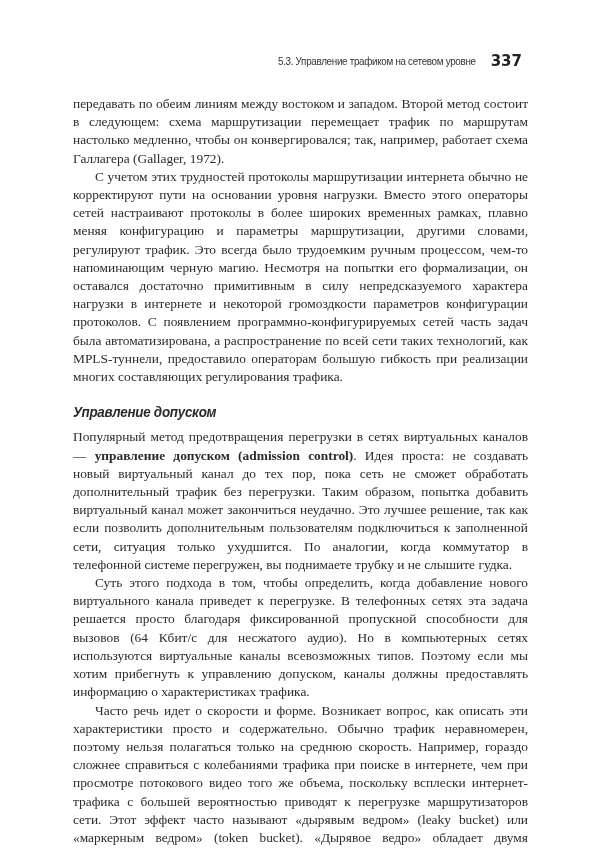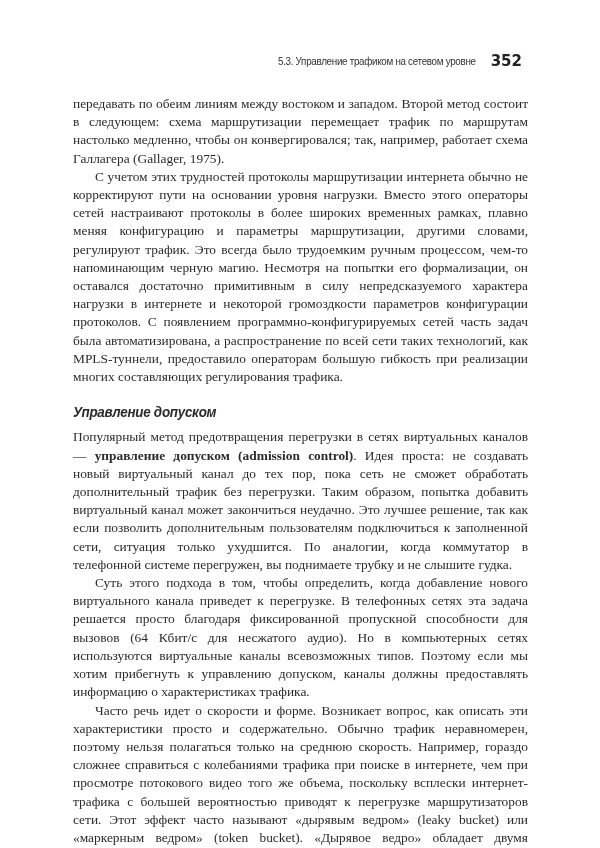--- a/index.html
+++ b/index.html
@@ -58,25 +58,25 @@
     transform: scaleX(0.92);
     transform-origin: left center;
   }
   .term { font-weight: bold; }
 </style>
 </head>
 <body>
 
 <div class="page-header">
   <span class="running-title">5.3. Управление трафиком на сетевом уровне</span>
-  <span class="page-number">352</span>
+  <span class="page-number">337</span>
 </div>
 
 <div class="body-text">
-  <p class="noindent">передавать по обеим линиям между востоком и западом. Второй метод состоит в следующем: схема маршрутизации перемещает трафик по маршрутам настолько медленно, чтобы он конвергировался; так, например, работает схема Галлагера (Gallager, 1975).</p>
+  <p class="noindent">передавать по обеим линиям между востоком и западом. Второй метод состоит в следующем: схема маршрутизации перемещает трафик по маршрутам настолько медленно, чтобы он конвергировался; так, например, работает схема Галлагера (Gallager, 1972).</p>
   <p class="indent">С учетом этих трудностей протоколы маршрутизации интернета обычно не корректируют пути на основании уровня нагрузки. Вместо этого операторы сетей настраивают протоколы в более широких временных рамках, плавно меняя конфигурацию и параметры маршрутизации, другими словами, регулируют трафик. Это всегда было трудоемким ручным процессом, чем-то напоминающим черную магию. Несмотря на попытки его формализации, он оставался достаточно примитивным в силу непредсказуемого характера нагрузки в интернете и некоторой громоздкости параметров конфигурации протоколов. С появлением программно-конфигурируемых сетей часть задач была автоматизирована, а распространение по всей сети таких технологий, как MPLS-туннели, предоставило операторам большую гибкость при реализации многих составляющих регулирования трафика.</p>
 
   <div class="section-heading">Управление допуском</div>
 
   <p class="noindent"><span>Популярный метод предотвращения перегрузки в сетях виртуальных каналов — </span><span class="term">управление допуском (admission control)</span><span>. Идея проста: не создавать новый виртуальный канал до тех пор, пока сеть не сможет обработать дополнительный трафик без перегрузки. Таким образом, попытка добавить виртуальный канал может закончиться неудачно. Это лучшее решение, так как если позволить дополнительным пользователям подключиться к заполненной сети, ситуация только ухудшится. По аналогии, когда коммутатор в телефонной системе перегружен, вы поднимаете трубку и не слышите гудка.</span></p>
   <p class="indent">Суть этого подхода в том, чтобы определить, когда добавление нового виртуального канала приведет к перегрузке. В телефонных сетях эта задача решается просто благодаря фиксированной пропускной способности для вызовов (64 Кбит/с для несжатого аудио). Но в компьютерных сетях используются виртуальные каналы всевозможных типов. Поэтому если мы хотим прибегнуть к управлению допуском, каналы должны предоставлять информацию о характеристиках трафика.</p>
   <p class="indent">Часто речь идет о скорости и форме. Возникает вопрос, как описать эти характеристики просто и содержательно. Обычно трафик неравномерен, поэтому нельзя полагаться только на среднюю скорость. Например, гораздо сложнее справиться с колебаниями трафика при поиске в интернете, чем при просмотре потокового видео того же объема, поскольку всплески интернет-трафика с большей вероятностью приводят к перегрузке маршрутизаторов сети. Этот эффект часто называют «дырявым ведром» (leaky bucket) или «маркерным ведром» (token bucket). «Дырявое ведро» обладает двумя параметрами, ведущими к ограничению средней скорости и мгновенному увеличению объема трафика. Поскольку это два наиболее распространенных механизма формирования трафика, мы рассмотрим их более подробно в данном разделе.</p>
 </div>
 
 </body></html>

